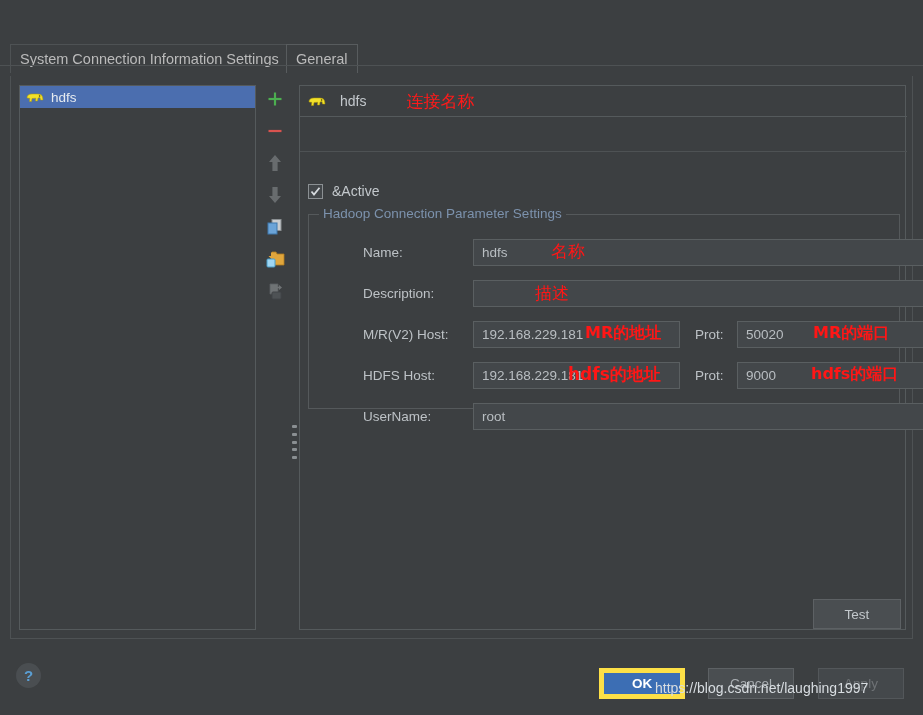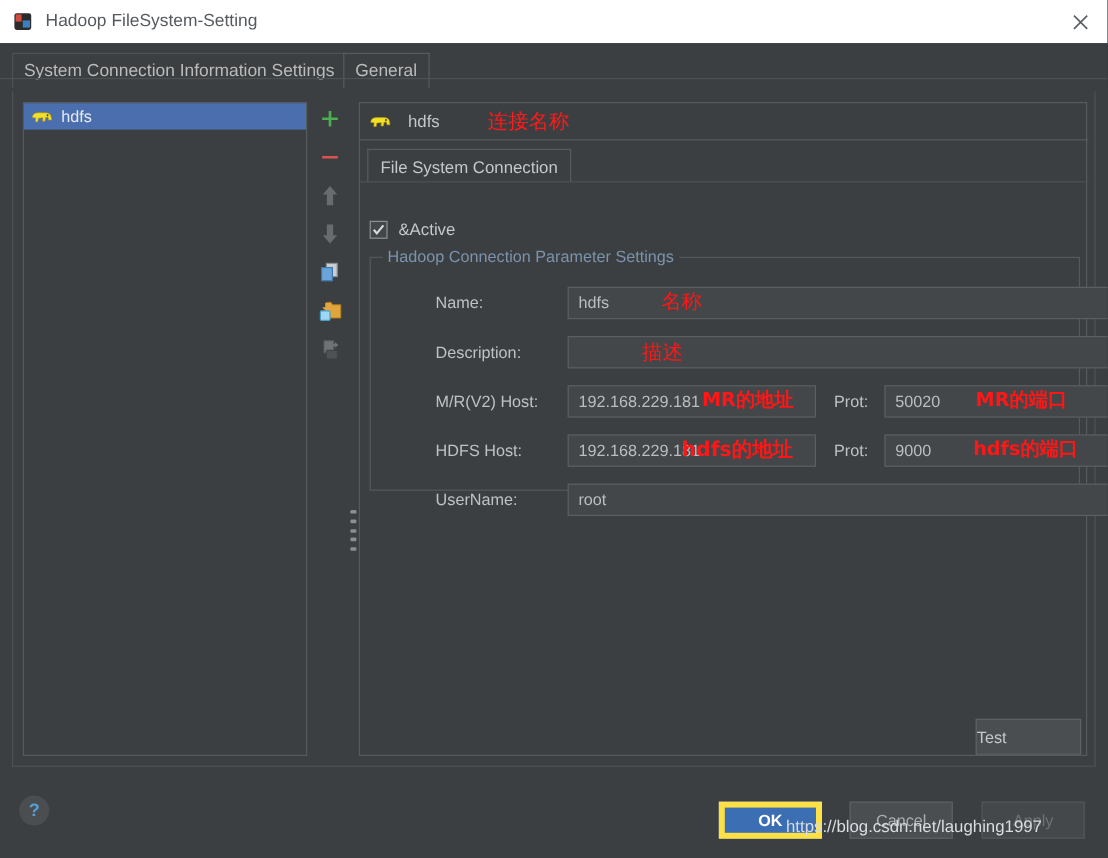--- a/index.html
+++ b/index.html
@@ -235,21 +235,21 @@
     pointer-events: none;
   }
   .annot.bold { font-weight: bold; }
 
   
   .test-btn {
     position: absolute; left: 513px; top: 513px;
     width: 88px; height: 30px;
     background: #4a4e51;
     border: 1px solid #5d6164;
-    display: flex; align-items: center; 
+    display: flex; align-items: center; justify-content: center;
     font-size: 13.5px; color: #c3c8cc;
     cursor: pointer;
   }
 
   
   .help-btn {
     position: absolute; left: 16px; top: 663px;
     width: 25px; height: 25px; border-radius: 50%;
     background: #4a4e51;
     display: flex; align-items: center; justify-content: center;
@@ -286,34 +286,20 @@
     font-size: 14px; color: #d8dde1;
     white-space: nowrap;
     pointer-events: none;
   }
 </style>
 </head>
 <body>
 
 <div id="app">
 
-  <div class="titlebar">
-    <div class="title-icon">
-      <div class="blk"></div>
-        <div class="rd"></div>
-        <div class="bl"></div>
-    </div>
-    <div class="title-text">Hadoop FileSystem-Setting</div>
-    <div class="title-close">
-      <svg width="15" height="15" viewBox="0 0 15 15">
-        <line x1="2" y1="2" x2="13" y2="13" stroke="#5a5f63" stroke-width="1.4"></line>
-        <line x1="13" y1="2" x2="2" y2="13" stroke="#5a5f63" stroke-width="1.4"></line>
-      </svg>
-    </div>
-  </div>
 
   <div class="tabstrip">
     <div class="tab active">
       <span>System Connection Information Settings</span>
     </div>
     <div class="tab inactive">
       <span>General</span>
     </div>
   </div>
   <div class="tab-underline"></div>
@@ -388,23 +374,20 @@
 
       <div class="rp-header">
         <svg class="elephant" viewBox="0 0 18 13">
           <path d="M1 7 Q1 3 6 3 L12 3 Q16 3 16.5 6 L17 9 L14.5 9 L14 6.5 L12 7 L11.5 10 L9.5 10 L9.8 7.2 L6 7.5 L5.5 10.5 L3.5 10.5 L3.8 7.3 Z" fill="#f2e02a" stroke="#b39c00" stroke-width="0.5"></path>
           <circle cx="13.6" cy="5" r="0.8" fill="#4a3c00"></circle>
         </svg>
         <span class="hname">hdfs</span>
         <span class="rp-annot">连接名称</span>
       </div>
 
-      <div class="subtab">
-        <span>File System Connection</span>
-      </div>
       <div class="subtab-line"></div>
 
       <div class="active-row">
         <span class="cb">
           <svg width="11" height="11" viewBox="0 0 11 11">
             <path d="M1.5 5.5 L4 8.5 L9.5 1.8" stroke="#d6dade" stroke-width="1.8" fill="none"></path>
           </svg>
         </span>
         <span class="active-label">&amp;Active</span>
       </div>

